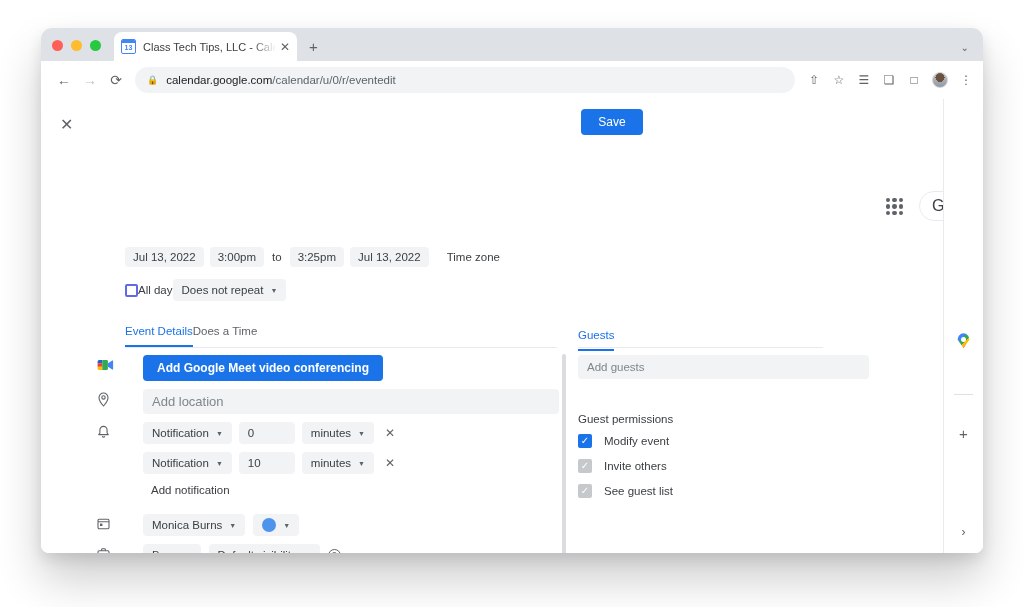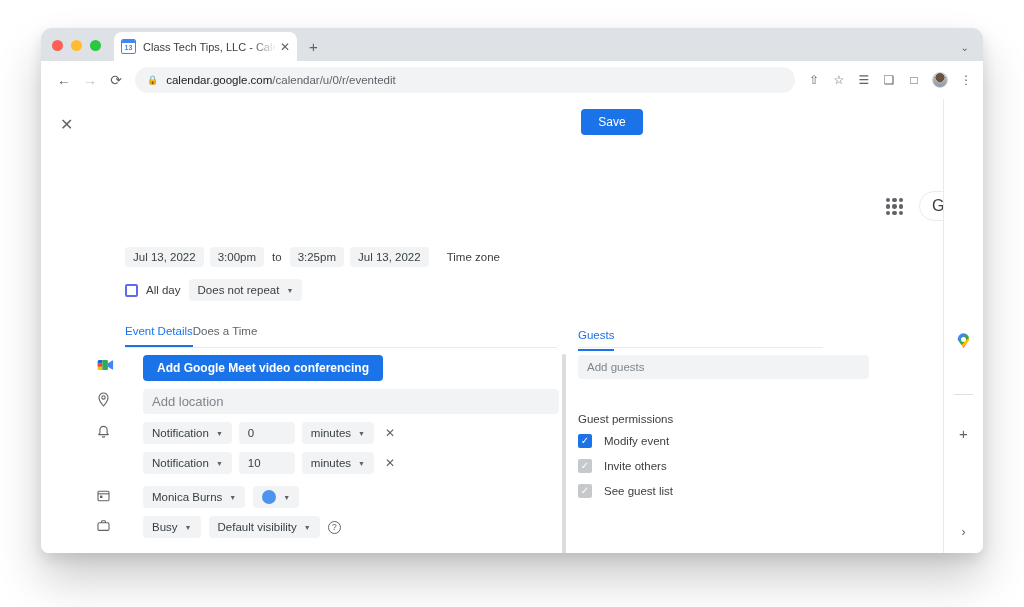--- a/index.html
+++ b/index.html
@@ -108,21 +108,21 @@
   }
   .gpill .gtxt{font-size:16px;color:#3c4043;letter-spacing:-.2px;}
 
   
   .daterow{position:absolute;left:84px;top:148px;display:flex;align-items:center;gap:6px;}
   .chip{background:#f1f3f4;border-radius:4px;padding:4px 8px;font-size:11.5px;color:#3c4043;}
   .plainlbl{font-size:11.5px;color:#3c4043;padding:0 2px;}
   .tz{font-size:11.5px;color:#3c4043;margin-left:12px;}
 
   
-  .alldayrow{position:absolute;left:84px;top:180px;display:flex;align-items:center;gap:8px;}
+  .alldayrow{position:absolute;left:84px;top:180px;display:flex;align-items:center;gap:0;}
   .cbox{width:13px;height:13px;border:2px solid #5f6aea;border-radius:2px;box-sizing:border-box;}
   .lbl{font-size:11.5px;color:#3c4043;}
   .selchip{
     background:#f1f3f4;border-radius:4px;padding:5px 9px;font-size:11.5px;color:#3c4043;
     display:flex;align-items:center;gap:7px;
   }
   .arw{font-size:7px;color:#5f6368;}
 
   
   .tabsrow{position:absolute;left:84px;top:226px;display:flex;}
@@ -353,20 +353,21 @@
                 <span class="arw">▼</span>
               </span>
               <span class="numchip">10</span>
               <span class="selchip">
                 <span>minutes</span>
                 <span class="arw">▼</span>
               </span>
               <span class="xbtn">✕</span>
             </div>
 
+            <div class="addnotif" style="margin:10px 0 14px 8px;">Add notification</div>
           </div>
         </div>
 
         <div class="row" style="margin-top:-4px;">
           <div class="gutter">
             <svg width="13" height="13" viewBox="0 0 13 13" aria-hidden="true">
               <rect x="1" y="2.2" width="11" height="9.6" rx="1.2" fill="none" stroke="#5f6368" stroke-width="1.1"></rect>
               <path d="M1 4.8h11" stroke="#5f6368" stroke-width="1.1"></path>
               <rect x="3" y="6.6" width="2.4" height="2.4" fill="#5f6368"></rect>
             </svg>

